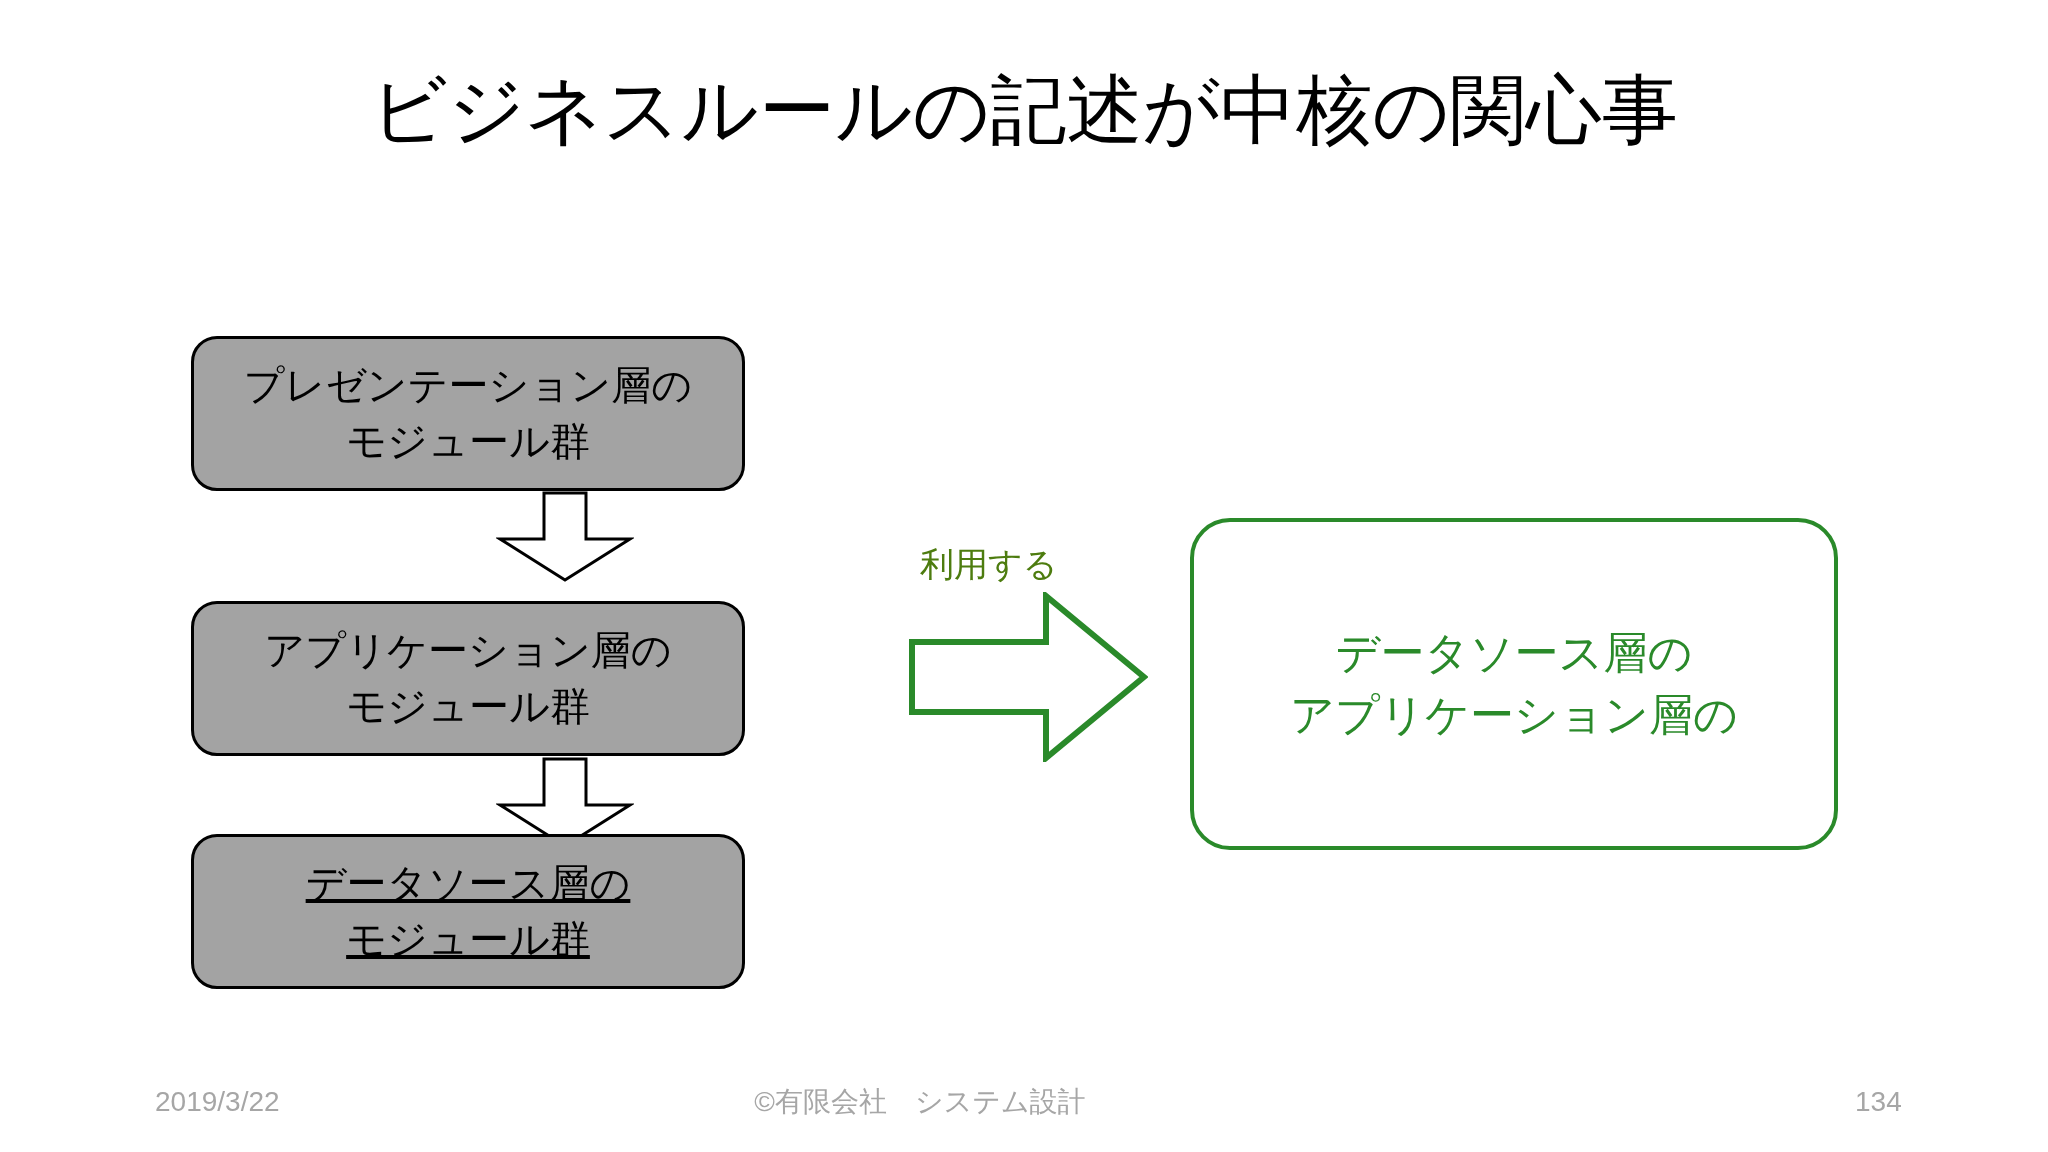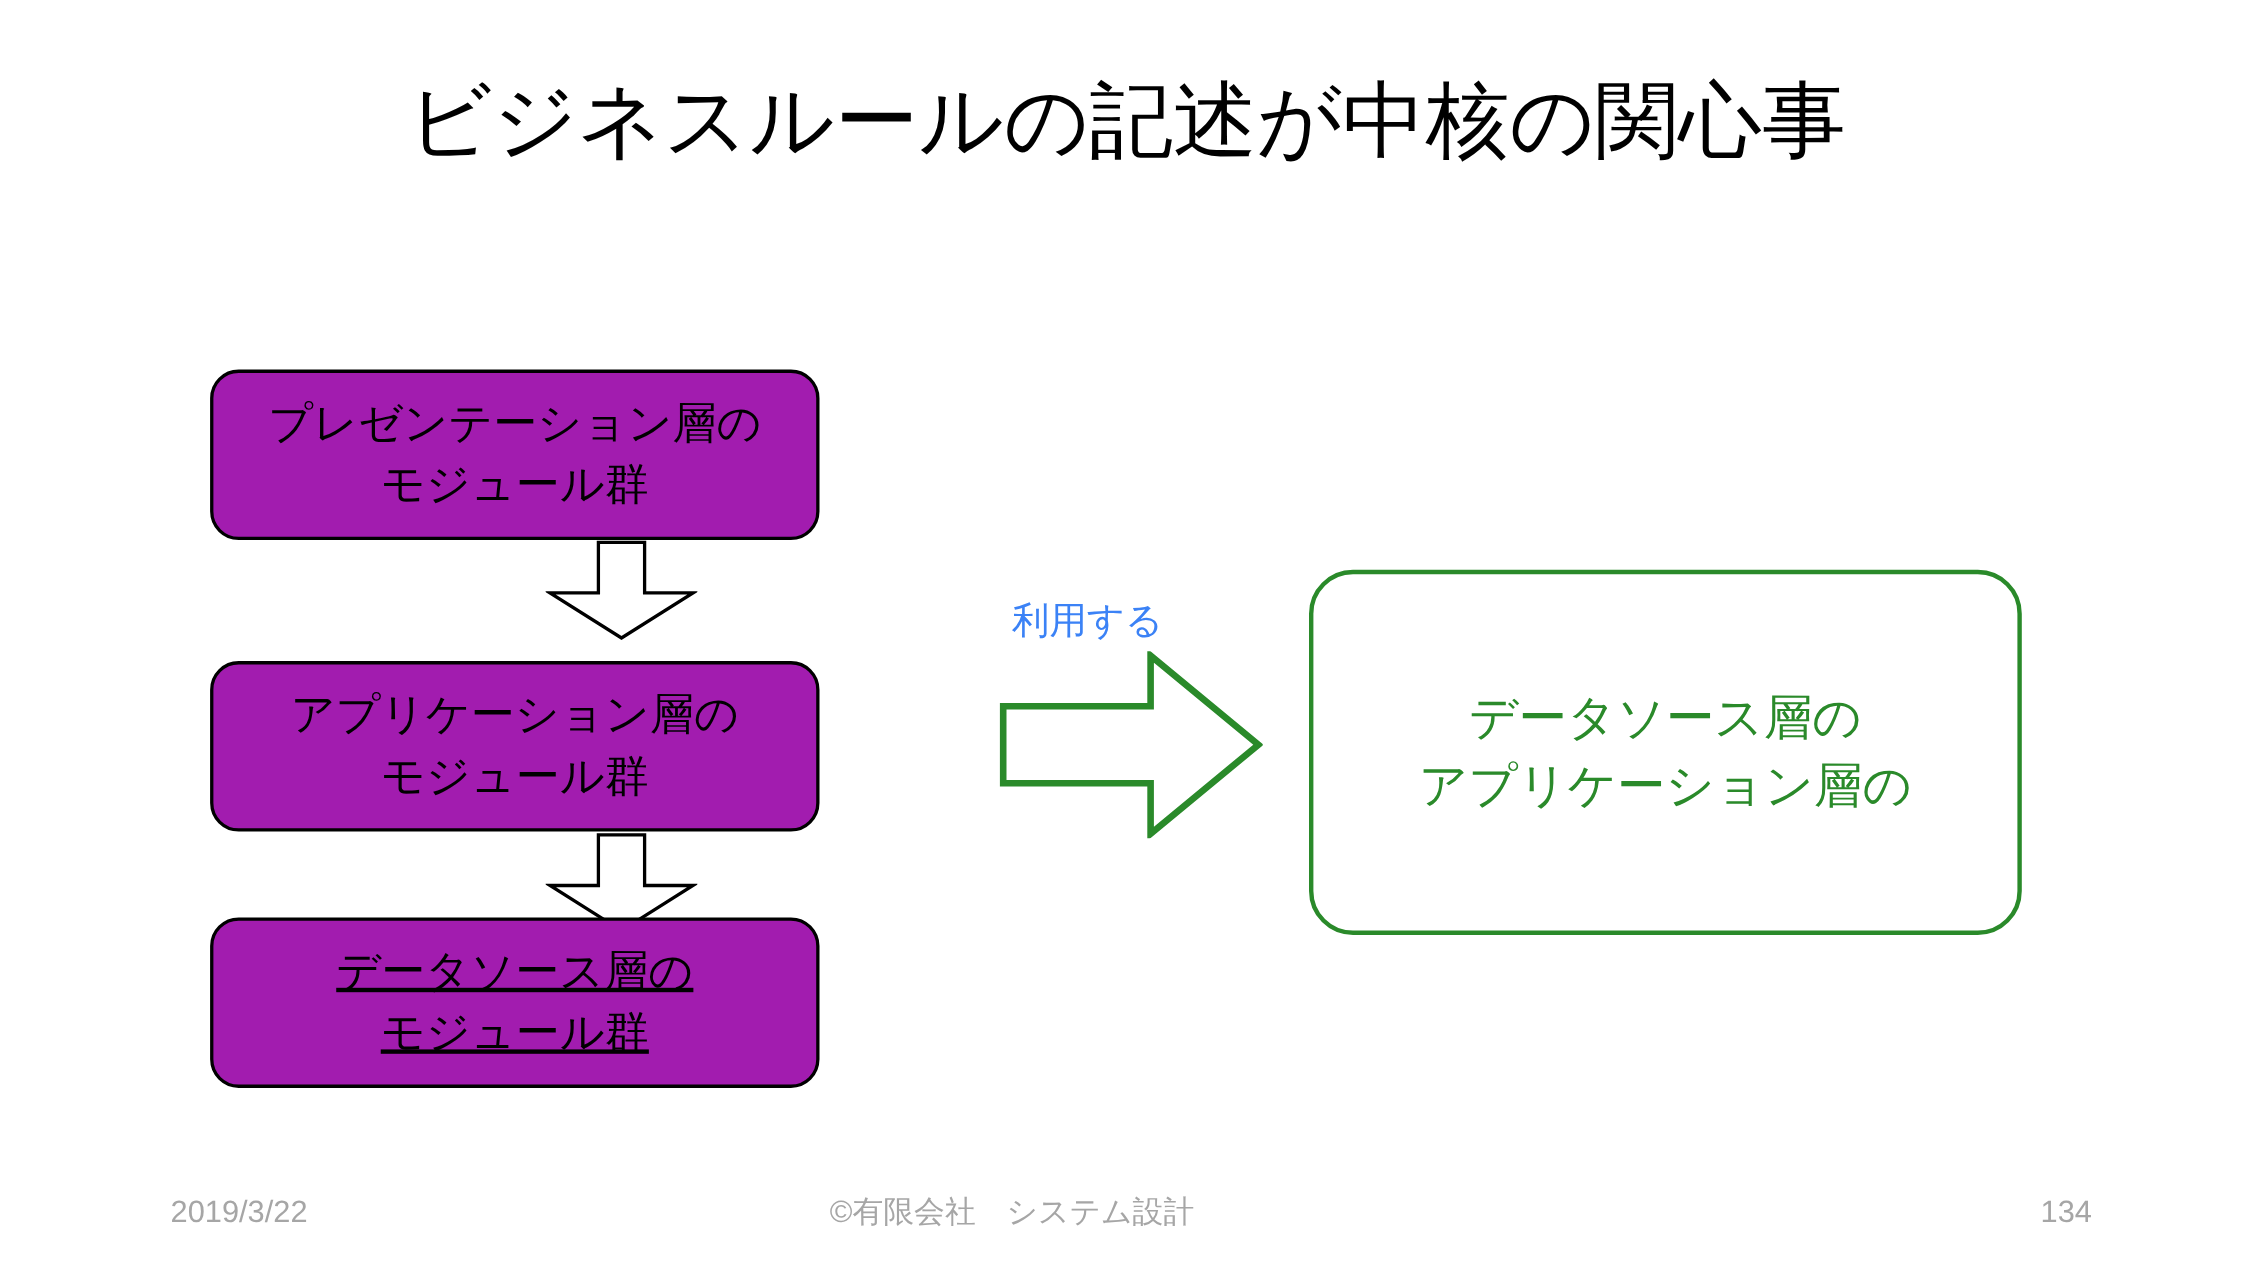--- a/index.html
+++ b/index.html
@@ -32,21 +32,21 @@
     white-space: nowrap;
   }
 
   
   .layer-box {
     position: absolute;
     left: 191px;
     width: 554px;
     border: 3px solid #000000;
     border-radius: 26px;
-    background: #a21caf;
+    background: #a3a3a3;
     box-sizing: border-box;
     display: flex;
     flex-direction: column;
     align-items: center;
     justify-content: center;
     color: #000000;
     font-size: 40px;
     line-height: 1.38;
   }
   .layer-box .ln { white-space: nowrap; display:block; }
@@ -76,21 +76,21 @@
   }
   #use-arrow svg { display: block; width: 100%; height: 100%; }
 
   
   #use-label {
     position: absolute;
     left: 920px;
     top: 546px;
     font-size: 34px;
     line-height: 1.1;
-    color: #3b82f6;
+    color: #4d7c0f;
     white-space: nowrap;
   }
 
   
   #box-business-rules {
     position: absolute;
     left: 1190px;
     top: 518px;
     width: 648px;
     height: 332px;

